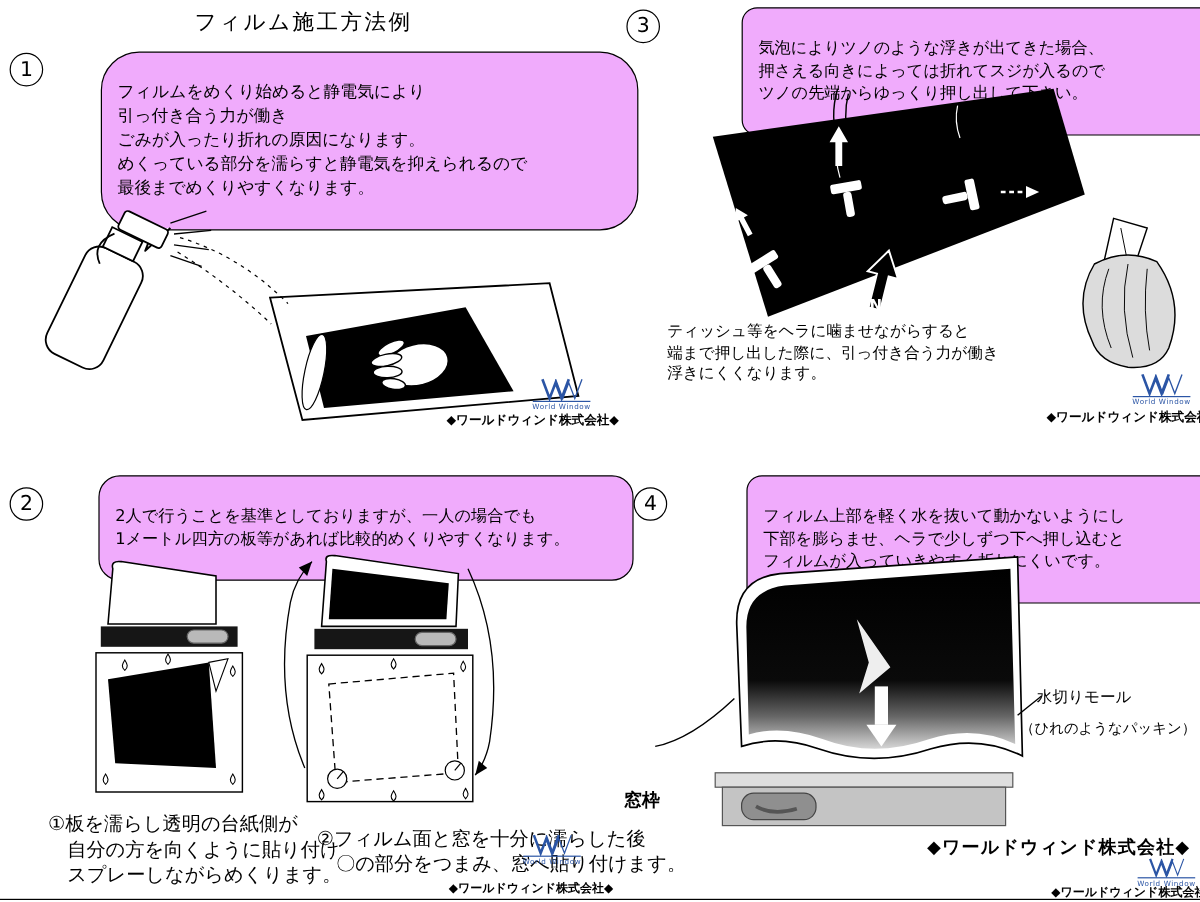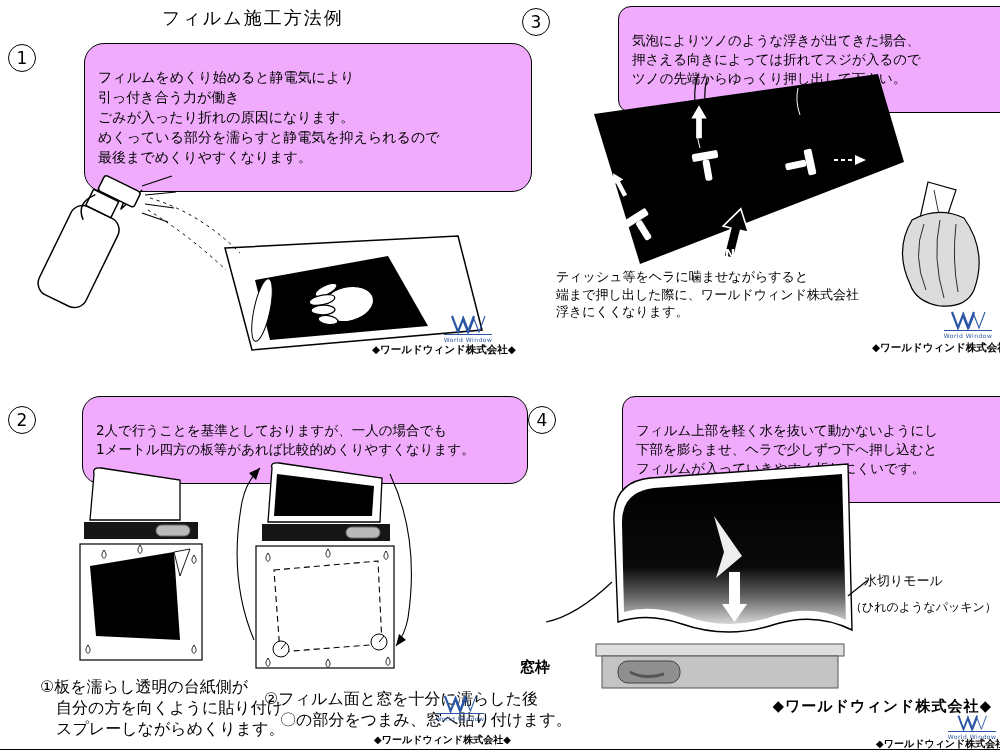--- a/index.html
+++ b/index.html
@@ -19,21 +19,21 @@
     position:absolute; width:28px; height:28px;
     border:1.7px solid #000; border-radius:50%;
     display:flex; align-items:center; justify-content:center;
     font-size:17px; line-height:1;
   }
 
   .rbox {
     position:absolute; border:1.6px solid #000; background:#f0abfc;
     font-size:14px; line-height:1.42; padding:24px 13px;margin-left:48px;
   }
-  .bubble   { left:36px;  top:43px;  width:448px; border-radius:20px; }
+  .bubble   { left:36px;  top:43px;  width:448px; border-radius:32px; }
   .box3     { left:570px; top:6px;   width:422px; border-radius:13px; font-size:13.5px; }
   .box2     { left:34px;  top:396px; width:446px; border-radius:18px; font-size:13.5px; }
   .box4     { left:574px; top:396px; width:448px; border-radius:13px; font-size:13.5px; }
 
   .tail { position:absolute; left:34px; bottom:-18.5px; }
 
   .note     { position:absolute; font-size:13px; line-height:1.35; }
   .caption  { position:absolute; font-size:16px; line-height:1.32; }
 
   .ww-logo {
@@ -170,21 +170,21 @@
     <path d="M28,2 L56,10 L44,46 L20,38 Z" fill="#fff" stroke="#000" stroke-width="1.2"></path>
     <path d="M34,10 L40,40" stroke="#000" stroke-width="0.8"></path>
     <path d="M12,40 Q-6,70 10,104 Q16,122 40,126 Q66,128 74,110 Q88,72 64,38 Q38,26 12,40 Z" fill="#dcdcdc" stroke="#000" stroke-width="1.2"></path>
     <path d="M24,44 Q12,76 26,110" fill="none" stroke="#000" stroke-width="0.8"></path>
     <path d="M40,40 Q32,78 44,118" fill="none" stroke="#000" stroke-width="0.8"></path>
     <path d="M56,44 Q52,80 58,112" fill="none" stroke="#000" stroke-width="0.8"></path>
   </g>
 </svg>
 
 <div class="note txt" style="left:556px; top:268px;">ティッシュ等をヘラに噛ませながらすると
-端まで押し出した際に、ワールドウィンド株式会社
+端まで押し出した際に、引っ付き合う力が働き
 浮きにくくなります。</div>
 
 <div class="ww-logo" style="left:946px; top:310px;">
   <svg style="position:static" width="36" height="20" viewBox="0 0 36 20">
     <path d="M2,2 L8,18 L13,5 L18,18 L24,2" fill="none" stroke="#2b55a5" stroke-width="2.2"></path>
     <path d="M13,2 L19,18 L24,5 L29,18 L35,2" fill="none" stroke="#2b55a5" stroke-width="1.1"></path>
   </svg>
   <div class="cap">World Window</div>
 </div>
 <div class="company" style="left:872px; top:341px;">◆ワールドウィンド株式会社◆</div>

